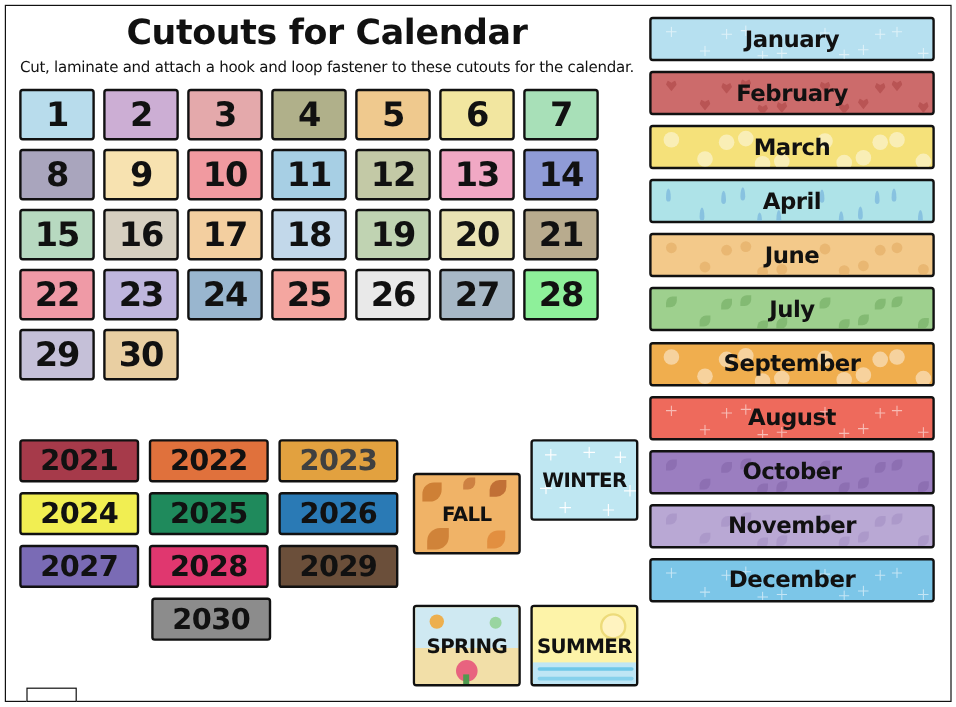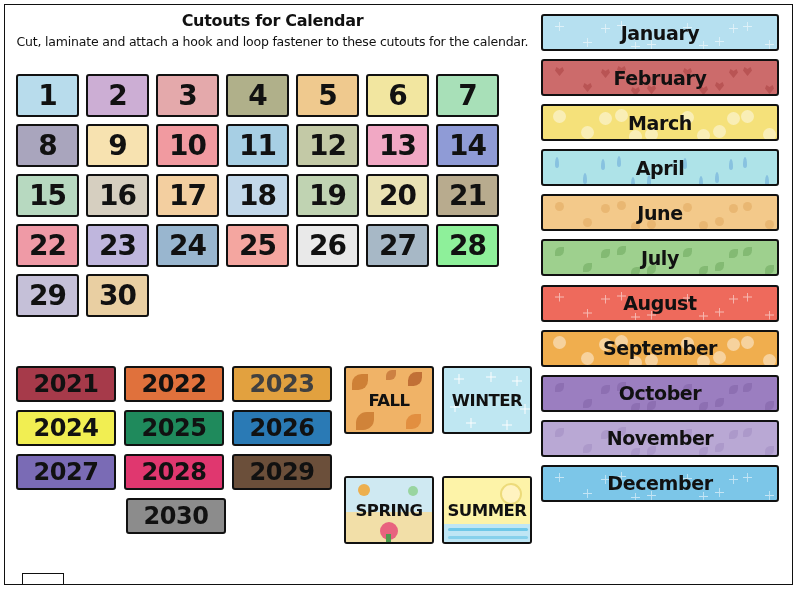--- a/index.html
+++ b/index.html
@@ -32,21 +32,21 @@
   
   .header {
     position: absolute;
     left: 10px; top: 12px;
     width: 525px;
     text-align: center;
   }
   .title {
     font-family: "DejaVu Sans", sans-serif;
     font-weight: bold;
-    font-size: 16px;
+    font-size: 29px;
     letter-spacing: -0.3px;
     color: #111;
     margin: 0;
     line-height: 1.1;
   }
   .subtitle {
     font-family: "DejaVu Sans", sans-serif;
     font-size: 12.5px;
     color: #111;
     margin-top: 4px;
@@ -330,21 +330,21 @@
         </div>
       </div>
       <div class="year-row center">
         <div class="year-cell" style="background: rgb(140, 140, 140);">
           <span style="color: rgb(17, 17, 17);">2030</span>
         </div>
       </div>
     </div>
   <div class="seasons">
       <div class="season-row" style="">
-        <div class="season-cell" style="background: rgb(240, 179, 103);">
+        <div class="season-cell" style="background: rgb(240, 179, 103); margin-top: 28px;">
           <div class="deco" style="left: 6px; top: 6px; width: 16px; height: 16px; background: rgb(200, 119, 46); border-radius: 60% 0px; opacity: 0.85;"></div>
           <div class="deco" style="left: 62px; top: 4px; width: 14px; height: 14px; background: rgb(181, 95, 42); border-radius: 60% 0px; opacity: 0.8;"></div>
           <div class="deco" style="left: 10px; top: 44px; width: 18px; height: 18px; background: rgb(200, 119, 46); border-radius: 60% 0px; opacity: 0.8;"></div>
           <div class="deco" style="left: 60px; top: 46px; width: 15px; height: 15px; background: rgb(224, 139, 60); border-radius: 60% 0px; opacity: 0.9;"></div>
           <div class="deco" style="left: 40px; top: 2px; width: 10px; height: 10px; background: rgb(181, 95, 42); border-radius: 60% 0px; opacity: 0.6;"></div>
           <span class="season-label">FALL</span>
         </div>
         <div class="season-cell" style="background: rgb(191, 231, 242);">
           <div class="deco" style="left: 10px; top: 6px; width: 10px; height: 10px; color: rgb(255, 255, 255); background: rgb(255, 255, 255); clip-path: polygon(45% 0px, 55% 0px, 55% 45%, 100% 45%, 100% 55%, 55% 55%, 55% 100%, 45% 100%, 45% 55%, 0px 55%, 0px 45%, 45% 45%); opacity: 0.95;"></div>
           <div class="deco" style="left: 68px; top: 8px; width: 10px; height: 10px; color: rgb(255, 255, 255); background: rgb(255, 255, 255); clip-path: polygon(45% 0px, 55% 0px, 55% 45%, 100% 45%, 100% 55%, 55% 55%, 55% 100%, 45% 100%, 45% 55%, 0px 55%, 0px 45%, 45% 45%); opacity: 0.95;"></div>
@@ -460,50 +460,50 @@
         <div class="deco" style="left: 140px; top: 7px; width: 9px; height: 9px; background: rgb(109, 168, 92); opacity: 0.55; border-radius: 60% 0px;"></div>
         <div class="deco" style="left: 172px; top: 21px; width: 9px; height: 9px; background: rgb(109, 168, 92); opacity: 0.55; border-radius: 60% 0px;"></div>
         <div class="deco" style="left: 200px; top: 6px; width: 9px; height: 9px; background: rgb(109, 168, 92); opacity: 0.55; border-radius: 60% 0px;"></div>
         <div class="deco" style="left: 222px; top: 24px; width: 9px; height: 9px; background: rgb(109, 168, 92); opacity: 0.55; border-radius: 60% 0px;"></div>
         <div class="deco" style="left: 58px; top: 8px; width: 9px; height: 9px; background: rgb(109, 168, 92); opacity: 0.55; border-radius: 60% 0px;"></div>
         <div class="deco" style="left: 88px; top: 26px; width: 9px; height: 9px; background: rgb(109, 168, 92); opacity: 0.55; border-radius: 60% 0px;"></div>
         <div class="deco" style="left: 156px; top: 25px; width: 9px; height: 9px; background: rgb(109, 168, 92); opacity: 0.55; border-radius: 60% 0px;"></div>
         <div class="deco" style="left: 186px; top: 8px; width: 9px; height: 9px; background: rgb(109, 168, 92); opacity: 0.55; border-radius: 60% 0px;"></div>
         <span class="month-label">July</span>
       </div>
+      <div class="month-cell" style="background: rgb(240, 174, 78);">
+        <div class="deco" style="left: 12px; top: 6px; width: 9px; height: 9px; background: rgb(255, 255, 255); border-radius: 50%; box-shadow: rgb(255, 255, 255) 0px 0px 0px 2px; opacity: 0.45;"></div>
+        <div class="deco" style="left: 40px; top: 22px; width: 9px; height: 9px; background: rgb(255, 255, 255); border-radius: 50%; box-shadow: rgb(255, 255, 255) 0px 0px 0px 2px; opacity: 0.45;"></div>
+        <div class="deco" style="left: 74px; top: 5px; width: 9px; height: 9px; background: rgb(255, 255, 255); border-radius: 50%; box-shadow: rgb(255, 255, 255) 0px 0px 0px 2px; opacity: 0.45;"></div>
+        <div class="deco" style="left: 104px; top: 24px; width: 9px; height: 9px; background: rgb(255, 255, 255); border-radius: 50%; box-shadow: rgb(255, 255, 255) 0px 0px 0px 2px; opacity: 0.45;"></div>
+        <div class="deco" style="left: 140px; top: 7px; width: 9px; height: 9px; background: rgb(255, 255, 255); border-radius: 50%; box-shadow: rgb(255, 255, 255) 0px 0px 0px 2px; opacity: 0.45;"></div>
+        <div class="deco" style="left: 172px; top: 21px; width: 9px; height: 9px; background: rgb(255, 255, 255); border-radius: 50%; box-shadow: rgb(255, 255, 255) 0px 0px 0px 2px; opacity: 0.45;"></div>
+        <div class="deco" style="left: 200px; top: 6px; width: 9px; height: 9px; background: rgb(255, 255, 255); border-radius: 50%; box-shadow: rgb(255, 255, 255) 0px 0px 0px 2px; opacity: 0.45;"></div>
+        <div class="deco" style="left: 222px; top: 24px; width: 9px; height: 9px; background: rgb(255, 255, 255); border-radius: 50%; box-shadow: rgb(255, 255, 255) 0px 0px 0px 2px; opacity: 0.45;"></div>
+        <div class="deco" style="left: 58px; top: 8px; width: 9px; height: 9px; background: rgb(255, 255, 255); border-radius: 50%; box-shadow: rgb(255, 255, 255) 0px 0px 0px 2px; opacity: 0.45;"></div>
+        <div class="deco" style="left: 88px; top: 26px; width: 9px; height: 9px; background: rgb(255, 255, 255); border-radius: 50%; box-shadow: rgb(255, 255, 255) 0px 0px 0px 2px; opacity: 0.45;"></div>
+        <div class="deco" style="left: 156px; top: 25px; width: 9px; height: 9px; background: rgb(255, 255, 255); border-radius: 50%; box-shadow: rgb(255, 255, 255) 0px 0px 0px 2px; opacity: 0.45;"></div>
+        <div class="deco" style="left: 186px; top: 8px; width: 9px; height: 9px; background: rgb(255, 255, 255); border-radius: 50%; box-shadow: rgb(255, 255, 255) 0px 0px 0px 2px; opacity: 0.45;"></div>
+        <span class="month-label">September</span>
+      </div>
       <div class="month-cell" style="background: rgb(238, 106, 92);">
         <div class="deco" style="left: 12px; top: 6px; width: 9px; height: 9px; background: rgb(255, 255, 255); opacity: 0.55; clip-path: polygon(45% 0px, 55% 0px, 55% 45%, 100% 45%, 100% 55%, 55% 55%, 55% 100%, 45% 100%, 45% 55%, 0px 55%, 0px 45%, 45% 45%);"></div>
         <div class="deco" style="left: 40px; top: 22px; width: 9px; height: 9px; background: rgb(255, 255, 255); opacity: 0.55; clip-path: polygon(45% 0px, 55% 0px, 55% 45%, 100% 45%, 100% 55%, 55% 55%, 55% 100%, 45% 100%, 45% 55%, 0px 55%, 0px 45%, 45% 45%);"></div>
         <div class="deco" style="left: 74px; top: 5px; width: 9px; height: 9px; background: rgb(255, 255, 255); opacity: 0.55; clip-path: polygon(45% 0px, 55% 0px, 55% 45%, 100% 45%, 100% 55%, 55% 55%, 55% 100%, 45% 100%, 45% 55%, 0px 55%, 0px 45%, 45% 45%);"></div>
         <div class="deco" style="left: 104px; top: 24px; width: 9px; height: 9px; background: rgb(255, 255, 255); opacity: 0.55; clip-path: polygon(45% 0px, 55% 0px, 55% 45%, 100% 45%, 100% 55%, 55% 55%, 55% 100%, 45% 100%, 45% 55%, 0px 55%, 0px 45%, 45% 45%);"></div>
         <div class="deco" style="left: 140px; top: 7px; width: 9px; height: 9px; background: rgb(255, 255, 255); opacity: 0.55; clip-path: polygon(45% 0px, 55% 0px, 55% 45%, 100% 45%, 100% 55%, 55% 55%, 55% 100%, 45% 100%, 45% 55%, 0px 55%, 0px 45%, 45% 45%);"></div>
         <div class="deco" style="left: 172px; top: 21px; width: 9px; height: 9px; background: rgb(255, 255, 255); opacity: 0.55; clip-path: polygon(45% 0px, 55% 0px, 55% 45%, 100% 45%, 100% 55%, 55% 55%, 55% 100%, 45% 100%, 45% 55%, 0px 55%, 0px 45%, 45% 45%);"></div>
         <div class="deco" style="left: 200px; top: 6px; width: 9px; height: 9px; background: rgb(255, 255, 255); opacity: 0.55; clip-path: polygon(45% 0px, 55% 0px, 55% 45%, 100% 45%, 100% 55%, 55% 55%, 55% 100%, 45% 100%, 45% 55%, 0px 55%, 0px 45%, 45% 45%);"></div>
         <div class="deco" style="left: 222px; top: 24px; width: 9px; height: 9px; background: rgb(255, 255, 255); opacity: 0.55; clip-path: polygon(45% 0px, 55% 0px, 55% 45%, 100% 45%, 100% 55%, 55% 55%, 55% 100%, 45% 100%, 45% 55%, 0px 55%, 0px 45%, 45% 45%);"></div>
         <div class="deco" style="left: 58px; top: 8px; width: 9px; height: 9px; background: rgb(255, 255, 255); opacity: 0.55; clip-path: polygon(45% 0px, 55% 0px, 55% 45%, 100% 45%, 100% 55%, 55% 55%, 55% 100%, 45% 100%, 45% 55%, 0px 55%, 0px 45%, 45% 45%);"></div>
         <div class="deco" style="left: 88px; top: 26px; width: 9px; height: 9px; background: rgb(255, 255, 255); opacity: 0.55; clip-path: polygon(45% 0px, 55% 0px, 55% 45%, 100% 45%, 100% 55%, 55% 55%, 55% 100%, 45% 100%, 45% 55%, 0px 55%, 0px 45%, 45% 45%);"></div>
         <div class="deco" style="left: 156px; top: 25px; width: 9px; height: 9px; background: rgb(255, 255, 255); opacity: 0.55; clip-path: polygon(45% 0px, 55% 0px, 55% 45%, 100% 45%, 100% 55%, 55% 55%, 55% 100%, 45% 100%, 45% 55%, 0px 55%, 0px 45%, 45% 45%);"></div>
         <div class="deco" style="left: 186px; top: 8px; width: 9px; height: 9px; background: rgb(255, 255, 255); opacity: 0.55; clip-path: polygon(45% 0px, 55% 0px, 55% 45%, 100% 45%, 100% 55%, 55% 55%, 55% 100%, 45% 100%, 45% 55%, 0px 55%, 0px 45%, 45% 45%);"></div>
         <span class="month-label">August</span>
       </div>
-      <div class="month-cell" style="background: rgb(240, 174, 78);">
-        <div class="deco" style="left: 12px; top: 6px; width: 9px; height: 9px; background: rgb(255, 255, 255); border-radius: 50%; box-shadow: rgb(255, 255, 255) 0px 0px 0px 2px; opacity: 0.45;"></div>
-        <div class="deco" style="left: 40px; top: 22px; width: 9px; height: 9px; background: rgb(255, 255, 255); border-radius: 50%; box-shadow: rgb(255, 255, 255) 0px 0px 0px 2px; opacity: 0.45;"></div>
-        <div class="deco" style="left: 74px; top: 5px; width: 9px; height: 9px; background: rgb(255, 255, 255); border-radius: 50%; box-shadow: rgb(255, 255, 255) 0px 0px 0px 2px; opacity: 0.45;"></div>
-        <div class="deco" style="left: 104px; top: 24px; width: 9px; height: 9px; background: rgb(255, 255, 255); border-radius: 50%; box-shadow: rgb(255, 255, 255) 0px 0px 0px 2px; opacity: 0.45;"></div>
-        <div class="deco" style="left: 140px; top: 7px; width: 9px; height: 9px; background: rgb(255, 255, 255); border-radius: 50%; box-shadow: rgb(255, 255, 255) 0px 0px 0px 2px; opacity: 0.45;"></div>
-        <div class="deco" style="left: 172px; top: 21px; width: 9px; height: 9px; background: rgb(255, 255, 255); border-radius: 50%; box-shadow: rgb(255, 255, 255) 0px 0px 0px 2px; opacity: 0.45;"></div>
-        <div class="deco" style="left: 200px; top: 6px; width: 9px; height: 9px; background: rgb(255, 255, 255); border-radius: 50%; box-shadow: rgb(255, 255, 255) 0px 0px 0px 2px; opacity: 0.45;"></div>
-        <div class="deco" style="left: 222px; top: 24px; width: 9px; height: 9px; background: rgb(255, 255, 255); border-radius: 50%; box-shadow: rgb(255, 255, 255) 0px 0px 0px 2px; opacity: 0.45;"></div>
-        <div class="deco" style="left: 58px; top: 8px; width: 9px; height: 9px; background: rgb(255, 255, 255); border-radius: 50%; box-shadow: rgb(255, 255, 255) 0px 0px 0px 2px; opacity: 0.45;"></div>
-        <div class="deco" style="left: 88px; top: 26px; width: 9px; height: 9px; background: rgb(255, 255, 255); border-radius: 50%; box-shadow: rgb(255, 255, 255) 0px 0px 0px 2px; opacity: 0.45;"></div>
-        <div class="deco" style="left: 156px; top: 25px; width: 9px; height: 9px; background: rgb(255, 255, 255); border-radius: 50%; box-shadow: rgb(255, 255, 255) 0px 0px 0px 2px; opacity: 0.45;"></div>
-        <div class="deco" style="left: 186px; top: 8px; width: 9px; height: 9px; background: rgb(255, 255, 255); border-radius: 50%; box-shadow: rgb(255, 255, 255) 0px 0px 0px 2px; opacity: 0.45;"></div>
-        <span class="month-label">September</span>
-      </div>
       <div class="month-cell" style="background: rgb(155, 126, 192);">
         <div class="deco" style="left: 12px; top: 6px; width: 9px; height: 9px; background: rgb(122, 91, 160); border-radius: 60% 0px; opacity: 0.42;"></div>
         <div class="deco" style="left: 40px; top: 22px; width: 9px; height: 9px; background: rgb(122, 91, 160); border-radius: 60% 0px; opacity: 0.42;"></div>
         <div class="deco" style="left: 74px; top: 5px; width: 9px; height: 9px; background: rgb(122, 91, 160); border-radius: 60% 0px; opacity: 0.42;"></div>
         <div class="deco" style="left: 104px; top: 24px; width: 9px; height: 9px; background: rgb(122, 91, 160); border-radius: 60% 0px; opacity: 0.42;"></div>
         <div class="deco" style="left: 140px; top: 7px; width: 9px; height: 9px; background: rgb(122, 91, 160); border-radius: 60% 0px; opacity: 0.42;"></div>
         <div class="deco" style="left: 172px; top: 21px; width: 9px; height: 9px; background: rgb(122, 91, 160); border-radius: 60% 0px; opacity: 0.42;"></div>
         <div class="deco" style="left: 200px; top: 6px; width: 9px; height: 9px; background: rgb(122, 91, 160); border-radius: 60% 0px; opacity: 0.42;"></div>
         <div class="deco" style="left: 222px; top: 24px; width: 9px; height: 9px; background: rgb(122, 91, 160); border-radius: 60% 0px; opacity: 0.42;"></div>
         <div class="deco" style="left: 58px; top: 8px; width: 9px; height: 9px; background: rgb(122, 91, 160); border-radius: 60% 0px; opacity: 0.42;"></div>

